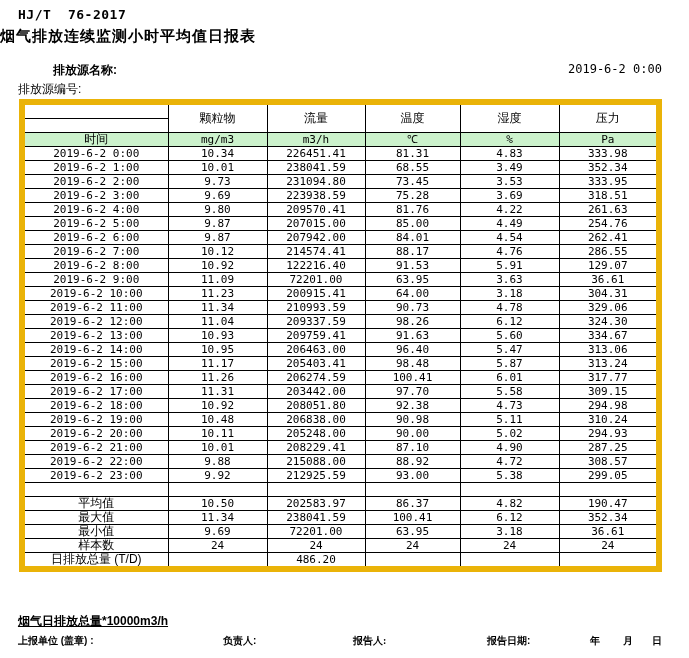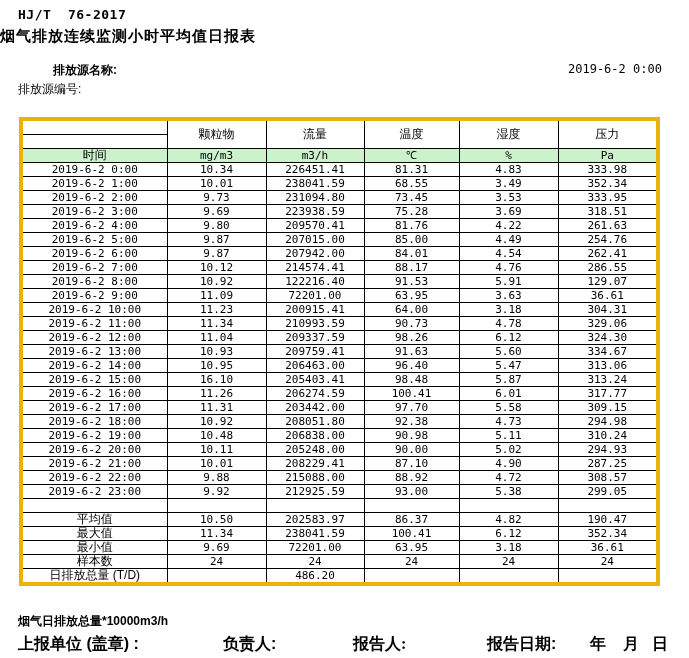--- a/index.html
+++ b/index.html
@@ -8,38 +8,38 @@
     font-family:"Liberation Sans",sans-serif;color:#000;
   }
   .abs{position:absolute;white-space:pre;}
   #hjt{left:18px;top:7px;font:bold 13px "DejaVu Sans Mono",monospace;letter-spacing:0.5px;text-align:center;}
   #title{left:0;top:27px;width:617px;text-align:left;font-weight:bold;font-size:15px;letter-spacing:1px;}
   #src-name{left:18px;top:62px;font-weight:bold;font-size:12px;margin-left:35px;}
   #src-id{left:18px;top:81px;font-weight:normal;font-size:12px;}
   #report-dt{left:568px;top:62px;font:12px "DejaVu Sans Mono",monospace;}
 
   #report-table{
-    position:absolute;left:19px;top:117px;width:638px;
+    position:absolute;left:19px;top:99px;width:638px;
     border-collapse:collapse;table-layout:fixed;
-    border:4px solid #eab308;
+    border:6px solid #eab308;
   }
   #report-table td{
     border:1px solid #000;padding:0;margin:0;
     text-align:center;vertical-align:middle;
     font:11px "DejaVu Sans Mono",monospace;
     height:13px;line-height:13px;white-space:pre;overflow:hidden;
   }
   #report-table td.cn{font-family:"Liberation Sans",sans-serif;font-size:12px;}
   tr.hrow1 td{height:18px;}
   tr.hrow2 td{height:10px;}
   tr.green td{background:var(--green,#ccf2cc);height:13px;}
   tr.spacer td{height:13px;}
 
-  #note{left:18px;top:613px;font-weight:bold;font-size:12px;}
-  .foot{top:634px;font-weight:bold;font-size:16px;}
+  #note{left:18px;top:613px;font-weight:bold;font-size:12px;text-decoration:underline;}
+  .foot{top:634px;font-weight:bold;font-size:10px;}
   #f-unit{left:18px;}
   #f-resp{left:223px;}
   #f-reporter{left:353px;font-family:Liberation Serif, serif;}
   #f-rdate{left:487px;}
   #f-year{left:590px;}
   #f-month{left:623px;}
   #f-day{left:652px;}
 </style>
 </head>
 <body>
@@ -196,21 +196,21 @@
       <tr>
         <td>2019-6-2 14:00</td>
         <td>10.95</td>
         <td>206463.00</td>
         <td>96.40</td>
         <td>5.47</td>
         <td>313.06</td>
       </tr>
       <tr>
         <td>2019-6-2 15:00</td>
-        <td>16.10</td>
+        <td>11.17</td>
         <td>205403.41</td>
         <td>98.48</td>
         <td>5.87</td>
         <td>313.24</td>
       </tr>
       <tr>
         <td>2019-6-2 16:00</td>
         <td>11.26</td>
         <td>206274.59</td>
         <td>100.41</td>

